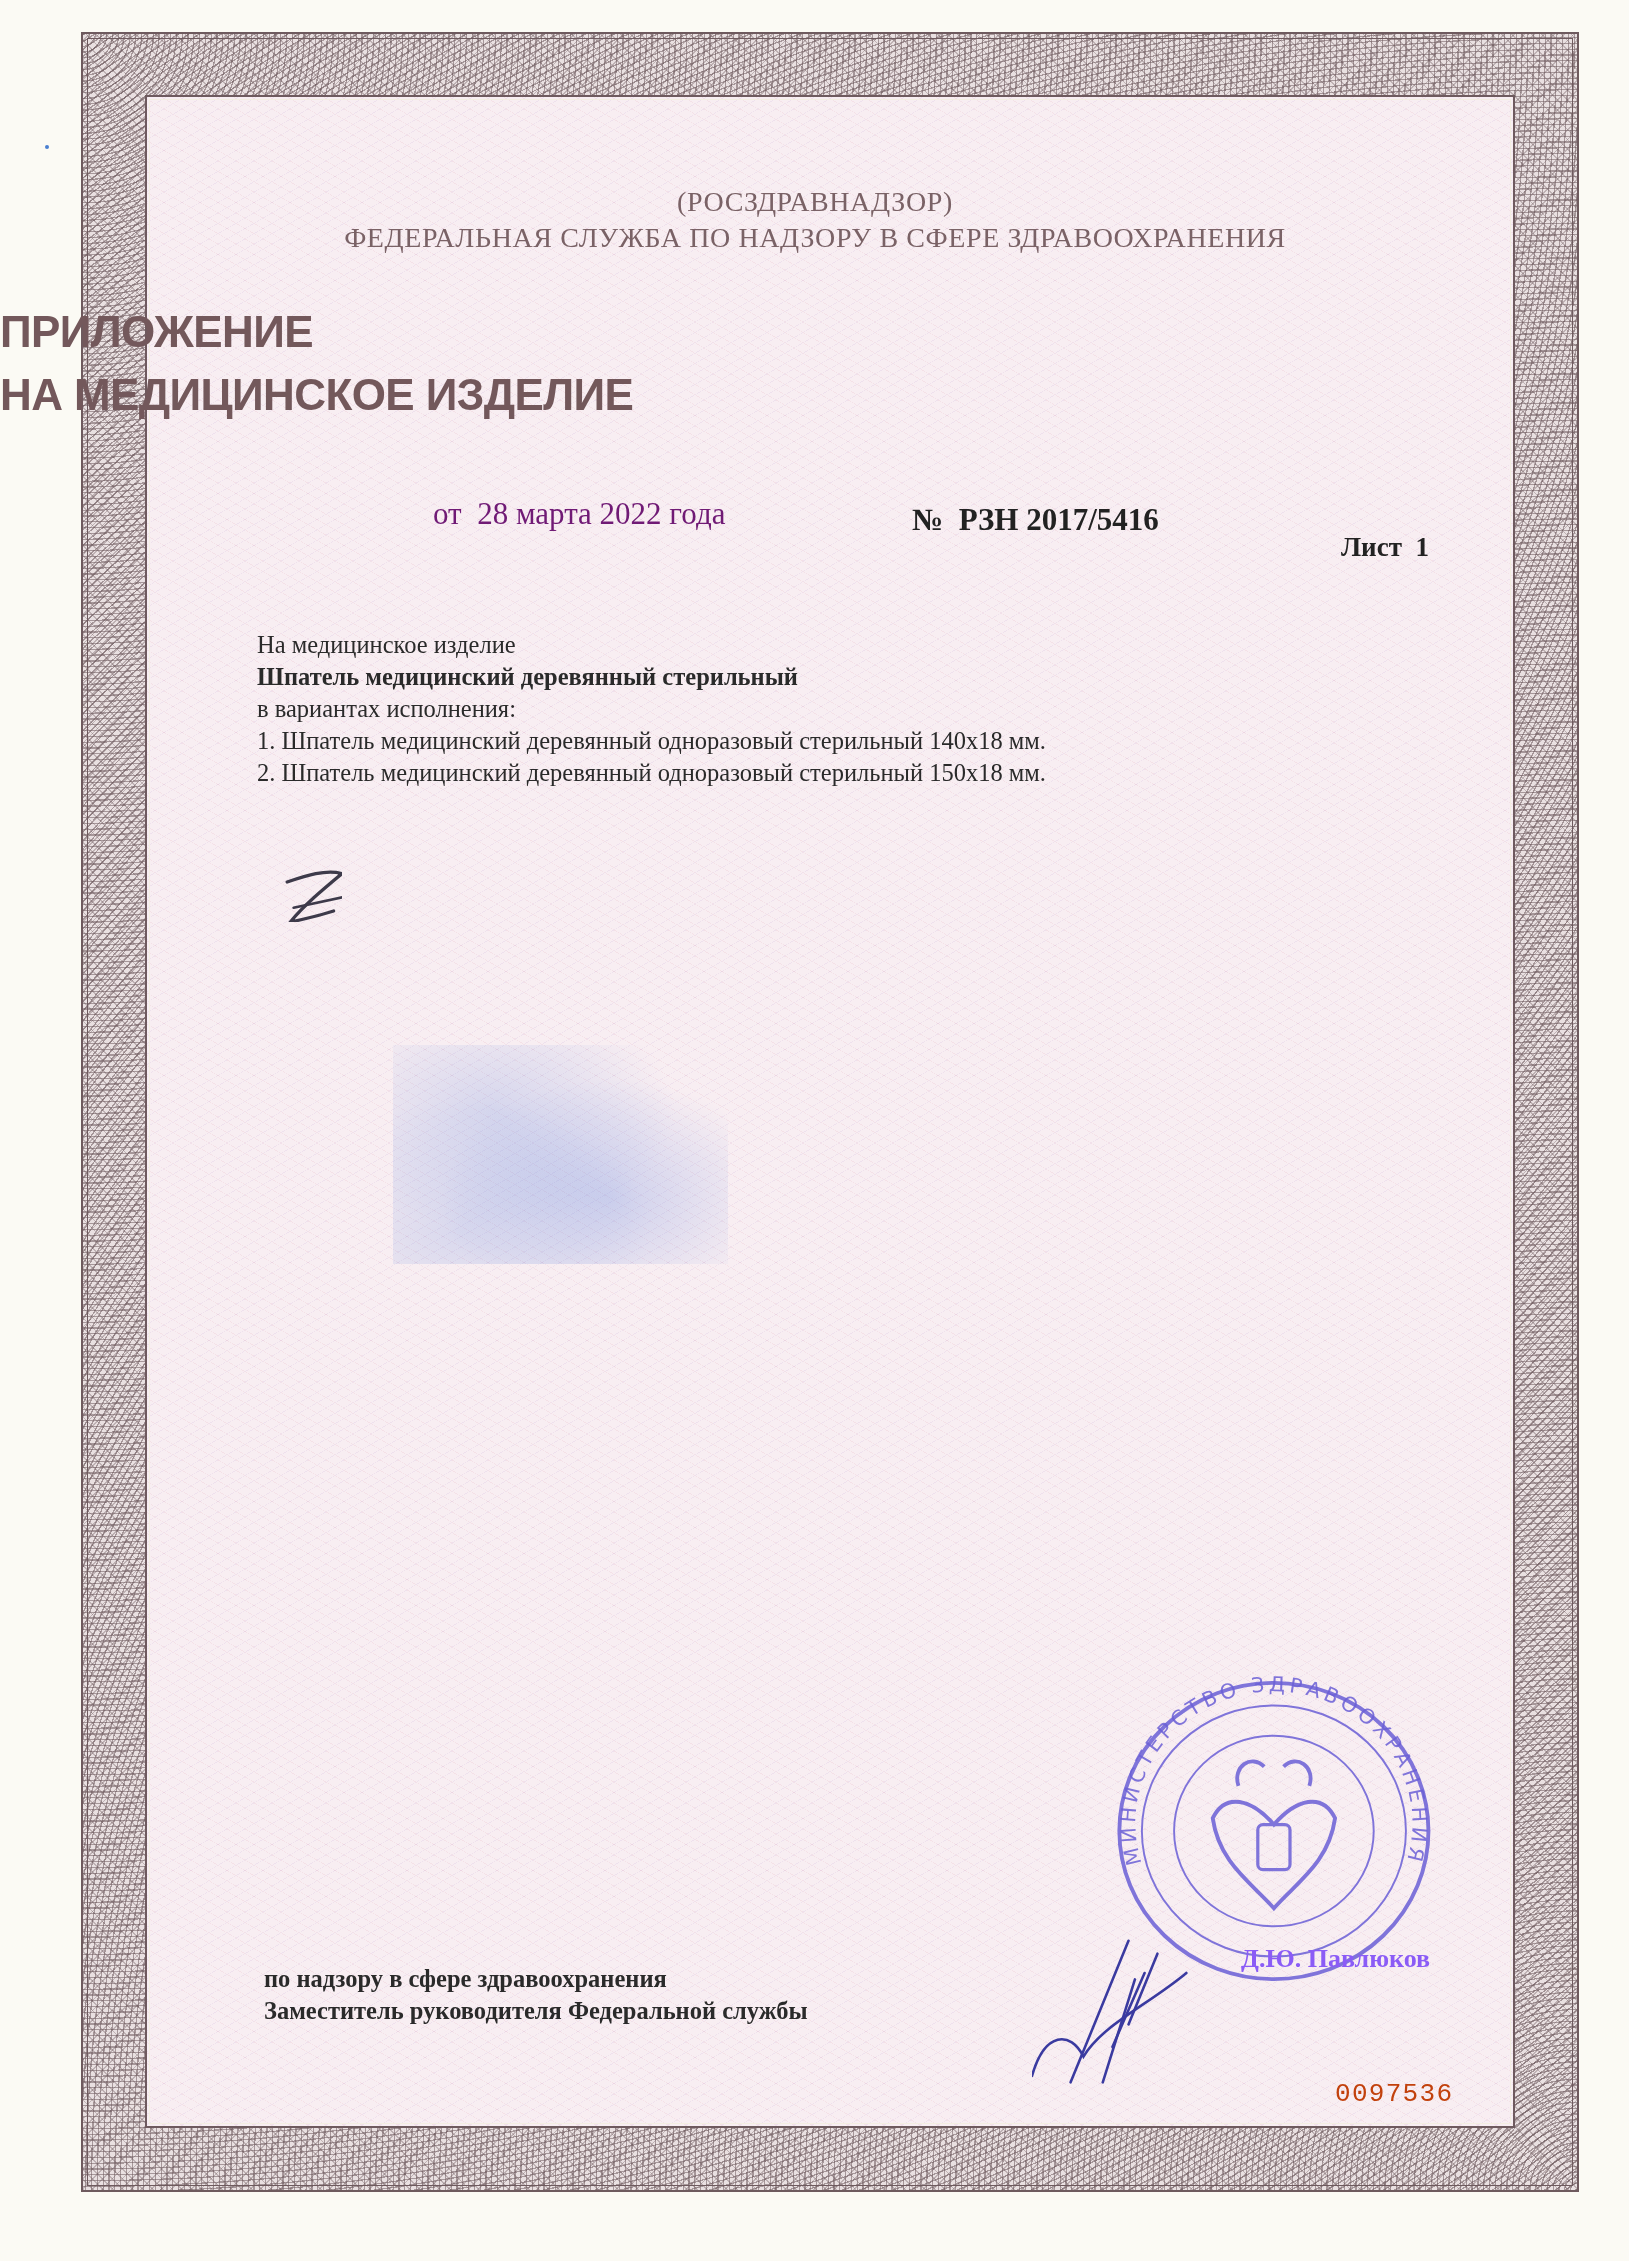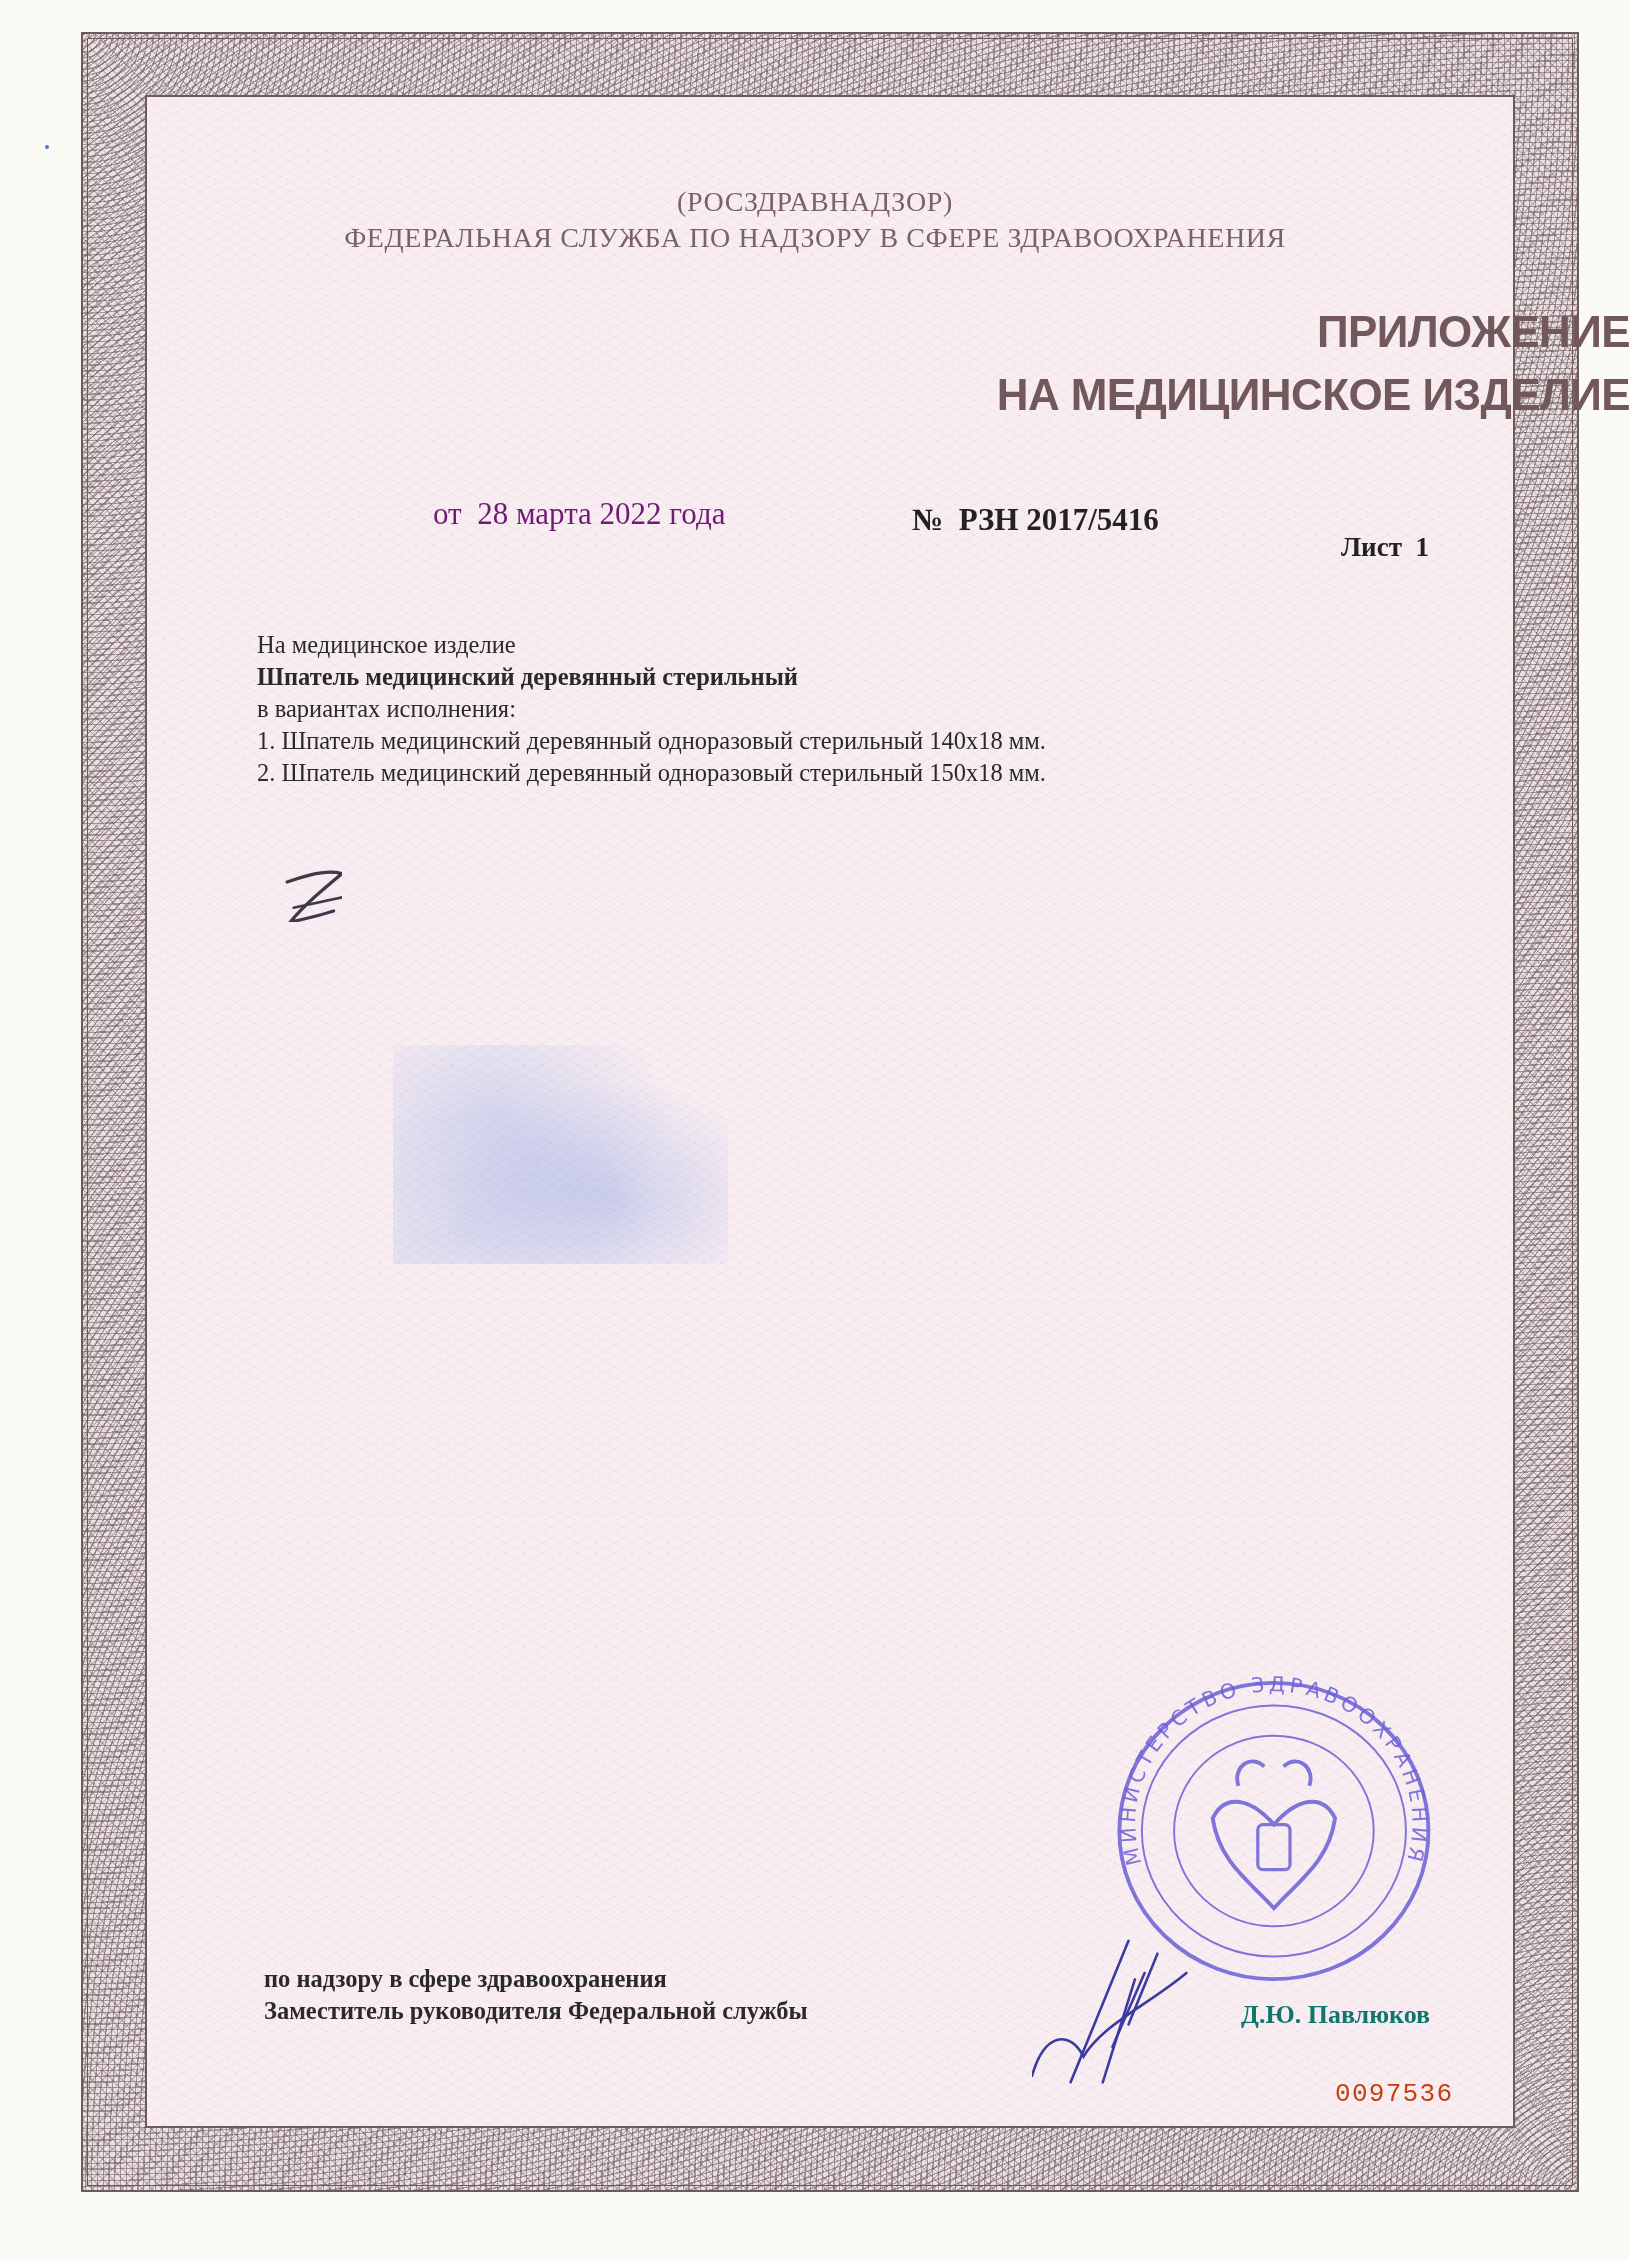--- a/index.html
+++ b/index.html
@@ -29,21 +29,21 @@
       repeating-linear-gradient(30deg, rgba(215,130,150,0.12) 0 0.6px, transparent 0.6px 9px),
       repeating-linear-gradient(-30deg, rgba(170,130,200,0.12) 0 0.6px, transparent 0.6px 9px),
       #f8eef2;
   }
   .agency {
     position:absolute; left:0; right:0; top:184px; text-align:center;
     color:#7a6266; font-size:28px; letter-spacing:0.6px; line-height:36px;
     font-family:"Liberation Serif", serif;
   }
   .title {
-    position:absolute; left:0; right:0; top:300px; text-align:right;
+    position:absolute; left:0; right:0; top:300px; text-align:left;
     color:#73585b; font-weight:bold; font-size:44px; line-height:63px;
     font-family:"Liberation Sans", sans-serif; letter-spacing:-0.6px;
   }
   .date { position:absolute; left:433px; top:496px; font-size:31px; font-weight:normal; color:#701a75; }
   .regno { position:absolute; left:912px; top:478px; font-size:31px; font-weight:bold; color:#222;margin-top:24px; }
   .sheet { position:absolute; left:1341px; top:532px; font-size:27px; font-weight:bold; color:#222; }
   .body { position:absolute; left:257px; top:629px; font-size:24.5px; line-height:32px; color:#2a2a2a; }
   .body .b { font-weight:bold; }
   .mark { position:absolute; left:271px; top:851px; }
   .smudge {
@@ -51,21 +51,21 @@
     background:
       radial-gradient(ellipse at 30% 30%, rgba(90,130,220,0.22), transparent 55%),
       radial-gradient(ellipse at 65% 70%, rgba(80,120,220,0.25), transparent 55%),
       radial-gradient(ellipse at 20% 85%, rgba(90,130,220,0.2), transparent 50%);
   }
   .stamp { position:absolute; left:1103px; top:1670px; width:374px; height:322px; }
   .signer-title {
     position:absolute; left:264px; top:1963px; font-size:24.5px; line-height:32px;
     font-weight:bold; color:#2a2a2a;
   }
-  .signer-name { position:absolute; left:1241px; top:2000px; font-size:26px; font-weight:bold; color:#0f766e; }
+  .signer-name { position:absolute; left:1241px; top:1944px; font-size:26px; font-weight:bold; color:#8b5cf6; }
   .signature { position:absolute; left:1032px; top:1934px; }
   .serial {
     position:absolute; left:1335px; top:2079px; font-size:26px; color:#c2410c;
     font-family:"Liberation Mono", monospace; letter-spacing:1.3px;
   }
   .speck { position:absolute; left:45px; top:145px; width:3.9px; height:3.9px; border-radius:50%; background:#4a7fd0; }
 </style>
 </head>
 <body>
 

